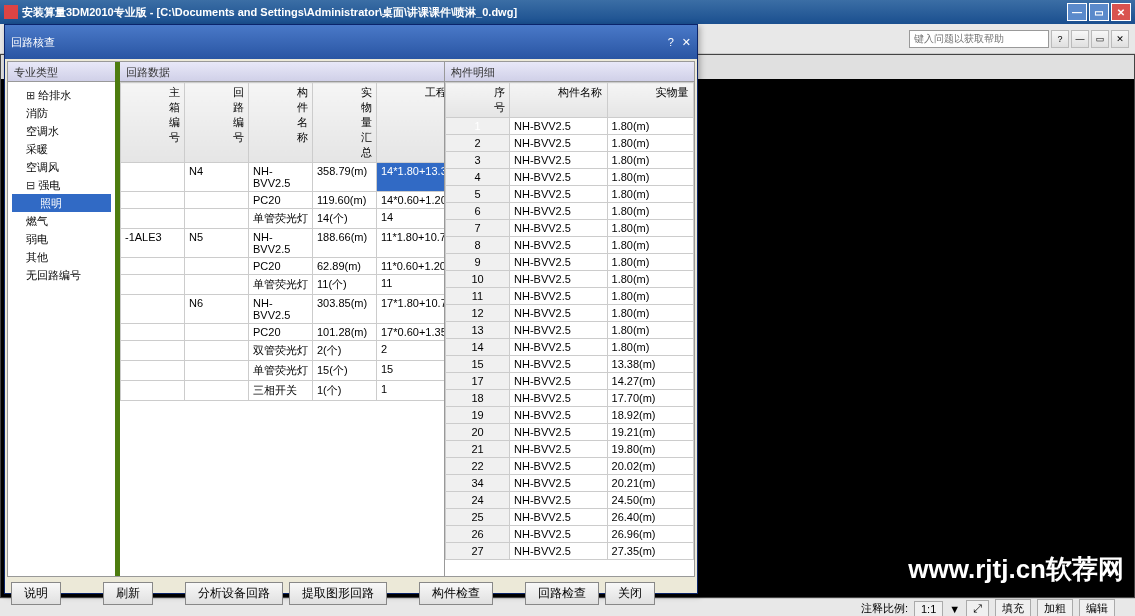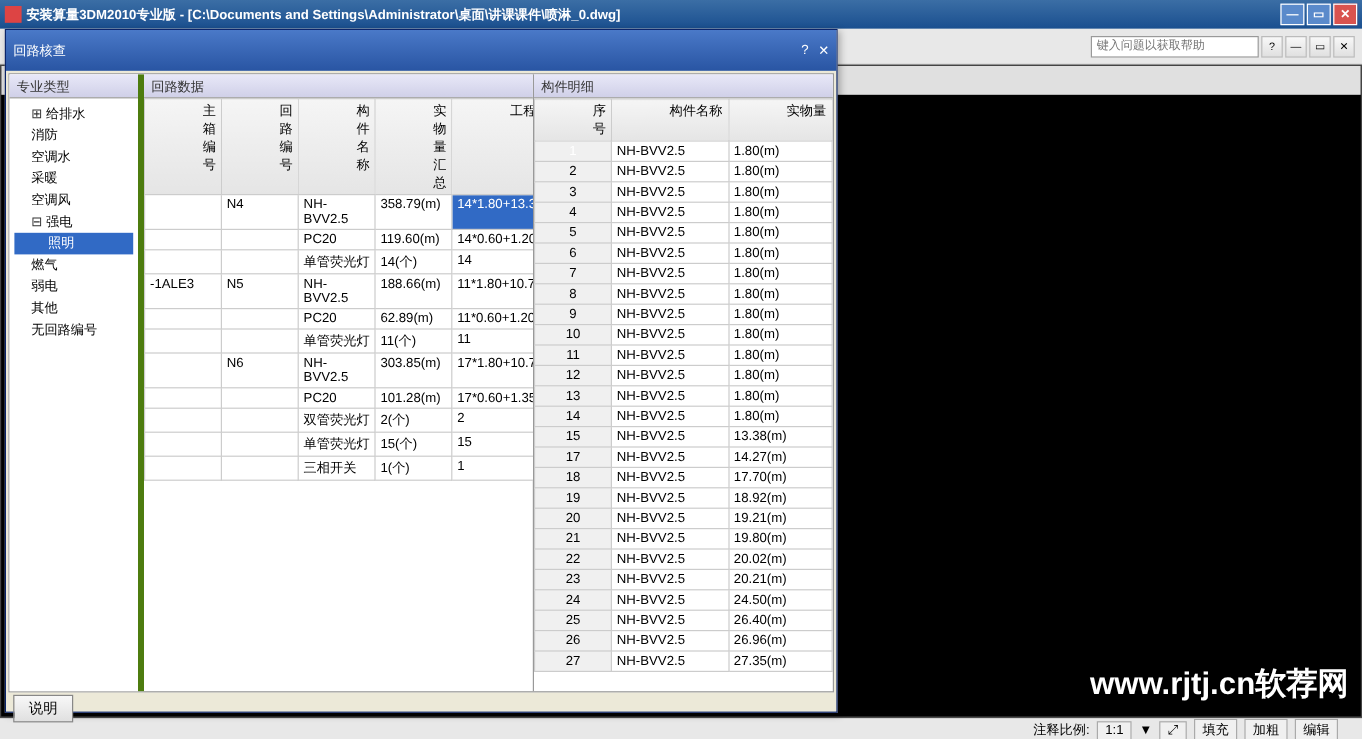--- a/index.html
+++ b/index.html
@@ -32,21 +32,21 @@
 .tree-item.lv1 { padding-left: 28px; }
 .mid-panel { width: 325px; border-right: 1px solid #999; display: flex; flex-direction: column; }
 .table-wrap { flex: 1; overflow: auto; }
 table { border-collapse: collapse; width: 100%; }
 th, td { border: 1px solid #ccc; padding: 2px 4px; font-size: 11px; text-align: left; background: #fff; vertical-align: top; }
 th { background: linear-gradient(#f5f5f5,#e5e5e5); position: sticky; top: 0; font-weight: normal; text-align: left; padding-left: 48px; }
 td.sel { background: #316ac5; color: #fff; }
 .right-panel { flex: 1; display: flex; flex-direction: column; }
 .detail-table { flex: 1; overflow-y: auto; }
 .detail-table td:first-child { width: 30px; background: #f0f0f0; text-align: center; }
-.dlg-footer { height: 28px; display: flex; align-items: flex-start; padding: 0 6px; gap: 6px; flex-direction: column; }
+.dlg-footer { height: 28px; display: flex; align-items: center; padding: 0 6px; gap: 6px; }
 .btn { padding: 2px 12px; background: linear-gradient(#f8f8f8,#e0e0e0); border: 1px solid #888; cursor: pointer; font-size: 12px; }
 .statusbar { height: 20px; background: #e8e8e8; border-top: 1px solid #ccc; display: flex; align-items: center; justify-content: flex-end; padding: 0 20px; gap: 6px; font-size: 11px; }
 .sbtn { padding: 1px 6px; border: 1px solid #aaa; background: #f0f0f0; cursor: pointer; }
 svg.cad { position: absolute; top: 24px; left: 0; width: 100%; height: calc(100% - 24px); }
 .cad-line { stroke: #3af; stroke-width: 1; fill: none; }
 .cad-node { fill: #8f8; }
 </style>
 </head>
 <body>
 
@@ -370,21 +370,21 @@
                 <td>21</td>
                 <td>NH-BVV2.5</td>
                 <td>19.80(m)</td>
               </tr>
               <tr>
                 <td>22</td>
                 <td>NH-BVV2.5</td>
                 <td>20.02(m)</td>
               </tr>
               <tr>
-                <td>23</td>
+                <td>34</td>
                 <td>NH-BVV2.5</td>
                 <td>20.21(m)</td>
               </tr>
               <tr>
                 <td>24</td>
                 <td>NH-BVV2.5</td>
                 <td>24.50(m)</td>
               </tr>
               <tr>
                 <td>25</td>

